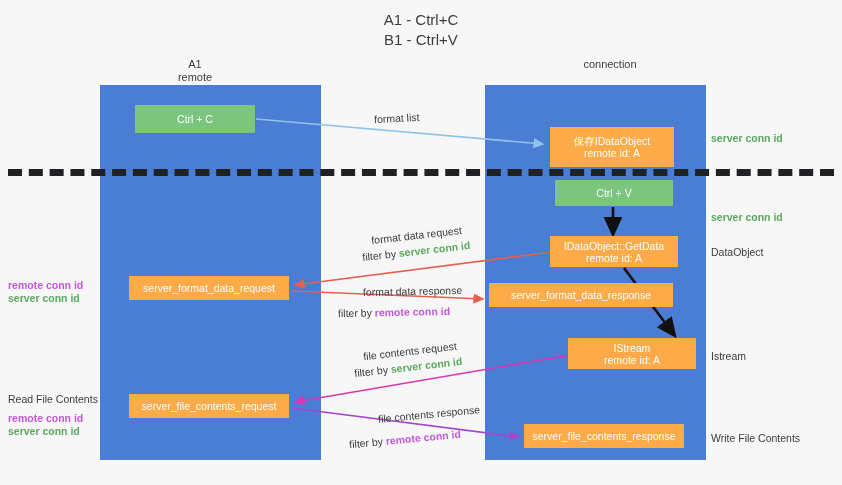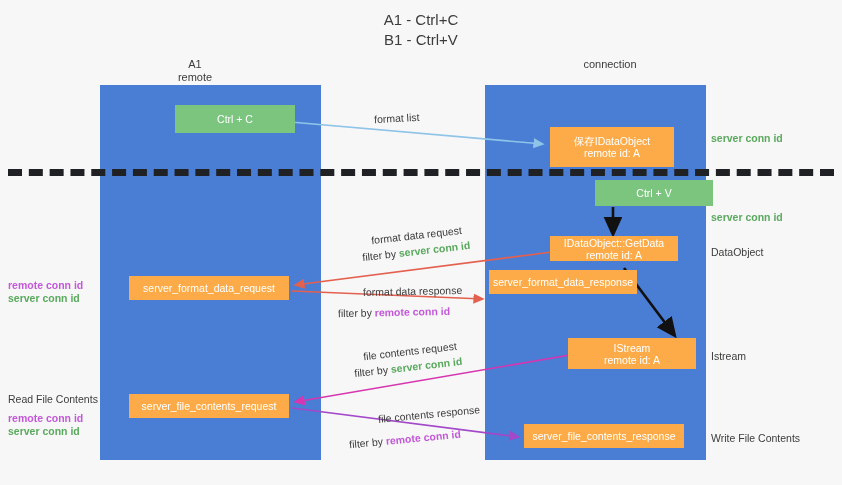--- a/index.html
+++ b/index.html
@@ -73,34 +73,34 @@
     display: flex;
     flex-direction: column;
     align-items: center;
     justify-content: center;
     color: #ffffff;
     font-size: 10.5px;
     line-height: 12px;
     text-align: center;
     padding: 2px 4px;
   }
-  .box.green { background: #7cc57f; margin-left: 40px; }
+  .box.green { background: #7cc57f; }
   .box.orange { background: #fcab48; }
   .box .sub { display: block; }
 
   
   #box-ctrlc { left: 135px; top: 105px; width: 120px; height: 28px; }
   #box-ctrlv { left: 555px; top: 180px; width: 118px; height: 26px; }
 
   
   #box-save-idataobject { left: 550px; top: 127px; width: 124px; height: 40px; }
-  #box-getdata          { left: 550px; top: 236px; width: 128px; height: 25px; }
+  #box-getdata          { left: 550px; top: 236px; width: 128px; height: 31px; }
   #box-istream          { left: 568px; top: 338px; width: 128px; height: 31px; }
   #box-fmt-req          { left: 129px; top: 276px; width: 160px; height: 24px; }
-  #box-fmt-resp         { left: 489px; top: 270px; width: 148px; height: 24px; }
+  #box-fmt-resp         { left: 489px; top: 283px; width: 184px; height: 24px; }
   #box-file-req         { left: 129px; top: 394px; width: 160px; height: 24px; }
   #box-file-resp        { left: 524px; top: 424px; width: 160px; height: 24px; }
 
   
   .side-label {
     position: absolute;
     font-size: 10.5px;
     line-height: 13px;
     white-space: nowrap;
   }

